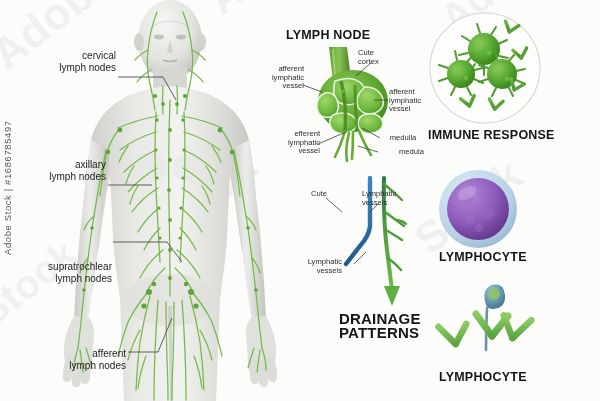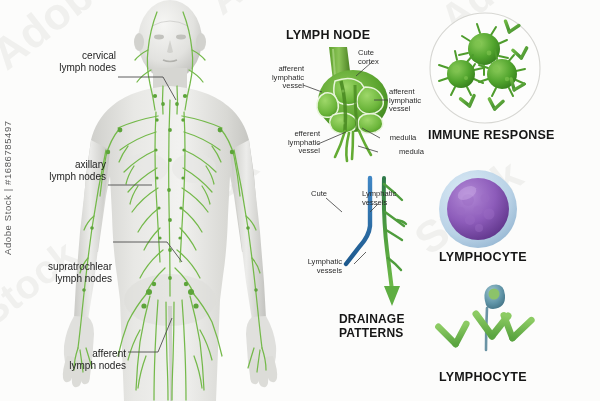--- a/index.html
+++ b/index.html
@@ -376,21 +376,21 @@
     <path d="M86 22 L78 30"></path>
     <path d="M62 82 L74 70"></path>
   </svg>
 
   <div class="small-lbl" style="left:311px;top:190px;width:26px;">Cute</div>
   <div class="small-lbl" style="left:362px;top:190px;width:48px;">Lymphatic
 vessels</div>
   <div class="small-lbl r" style="left:290px;top:258px;width:52px;">Lymphatic
 vessels</div>
 
-  <div class="sec-title" style="left:339px;top:312px;font-size:12px;line-height:14px;white-space:pre-line;">DRAINAGE
+  <div class="sec-title" style="left:339px;top:312px;font-size:15px;line-height:14px;white-space:pre-line;">DRAINAGE
 PATTERNS</div>
 
   <svg width="120" height="120" viewBox="0 0 120 120" style="position:absolute;left:425px;top:8px;">
     <defs>
       <radialGradient id="virusG" cx=".35" cy=".32" r=".75">
         <stop offset="0" stop-color="#8dcc5b"></stop>
         <stop offset=".6" stop-color="#52a52e"></stop>
         <stop offset="1" stop-color="#357f1c"></stop>
       </radialGradient>
       <linearGradient id="abG" x1="0" y1="0" x2="1" y2="1">

